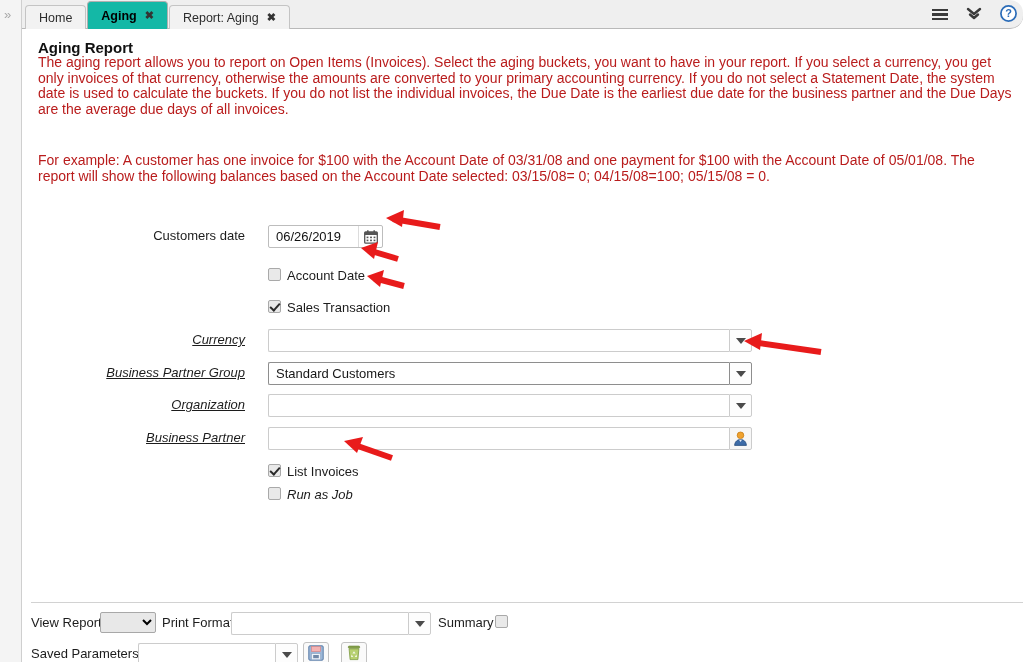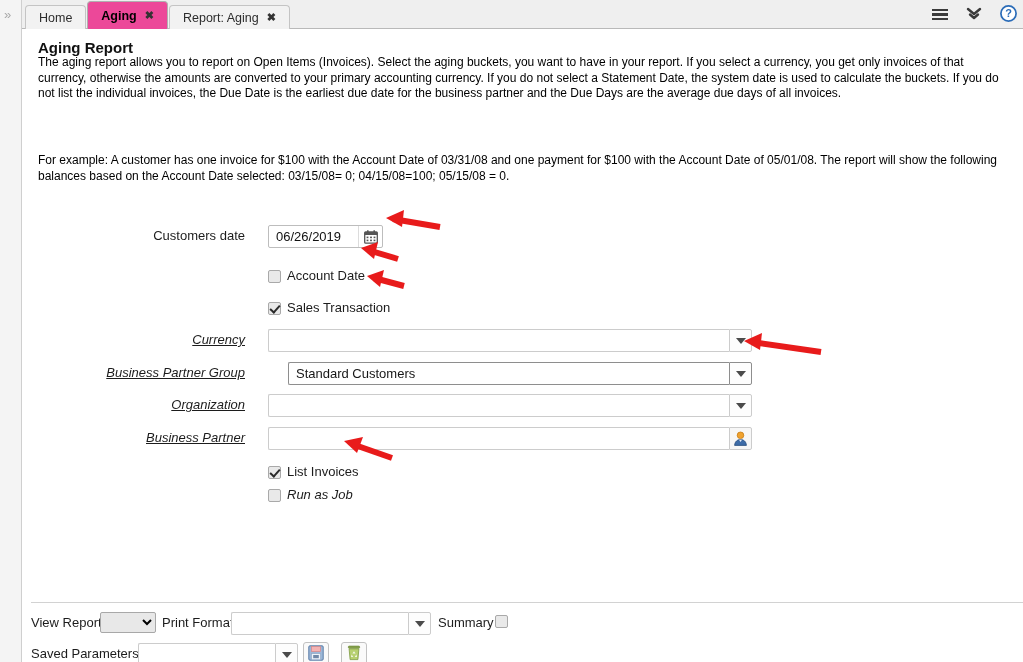--- a/index.html
+++ b/index.html
@@ -17,20 +17,21 @@
     background: #ffffff;
   }
 
   
   .tabbar {
     position: absolute; left: 0; top: 0;
     width: 1023px; height: 29px;
     background: #efefef;
     border-bottom: 1px solid #b9b9b9;
     box-sizing: border-box;
+    border-radius: 13px;
   }
   .left-gutter {
     position: absolute; left: 0; top: 0;
     width: 22px; height: 662px;
     background: #f4f4f4;
     border-right: 1px solid #cfcfcf;
     box-sizing: border-box;
     z-index: 5;
   }
   .gutter-expand {
@@ -55,21 +56,21 @@
     border-bottom: none;
     border-radius: 4px 4px 0 0;
     box-sizing: border-box;
     font-size: 12.5px;
     color: #2d2d2d;
     cursor: pointer;
     white-space: nowrap;
   }
   .tab.active {
     height: 28px;
-    background: #ec4899;
+    background: #14b8a6;
     font-weight: bold;
     border-color: #b0b0b0;
     color: #000;
     margin-top: 46px;
   }
   .tab .tab-close {
     margin-left: 8px;
     font-size: 11px;
     font-weight: bold;
     color: #333;
@@ -102,23 +103,23 @@
   }
 
   .page-title {
     position: absolute; left: 15px; top: 9px;
     font-size: 15px; font-weight: bold; color: #111;
   }
   .desc {
     position: absolute;
     left: 15px;
     width: 975px;
-    font-size: 12px;
+    font-size: 14px;
     line-height: 15.6px;
-    color: #000000;
+    color: #b91c1c;
   }
   .desc.p1 { top: 25px; }
   .desc.p2 { top: 94px; }
   .desc.p3 { top: 123px; }
 
   
   .form { position: absolute; left: 0; top: 195px; width: 1000px; }
   .row { position: absolute; left: 0; height: 26px; }
   .lbl {
     position: absolute; right: 0; top: 0;
@@ -166,21 +167,21 @@
     border: 1px solid #cccccc;
     border-right: none;
     background: #fff;
     box-sizing: border-box;
     display: flex; align-items: center;
     padding-left: 7px;
     font-size: 13px;
     color: #161616;
     border-radius: 2px 0 0 2px;
   }
-  .combo.strong .cinput { border-color: #8e8e8e; margin-left: 20px; }
+  .combo.strong .cinput { border-color: #8e8e8e; }
   .combo .cbtn {
     width: 23px;
     border: 1px solid #cccccc;
     background: #fdfdfd;
     box-sizing: border-box;
     display: flex; align-items: center; justify-content: center;
     cursor: pointer;
     border-radius: 0 2px 2px 0;
   }
   .combo.strong .cbtn { border-color: #8e8e8e; }
@@ -194,21 +195,21 @@
     width: 23px;
     border: 1px solid #cccccc;
     background: #f7f7f7;
     box-sizing: border-box;
     display: flex; align-items: center; justify-content: center;
     cursor: pointer;
     border-radius: 0 2px 2px 0;
   }
 
   
-  .cbrow { position: absolute; display: flex; align-items: flex-end; }
+  .cbrow { position: absolute; display: flex; align-items: flex-start; }
   .cbox {
     width: 13px; height: 13px;
     border: 1px solid #a9a9a9;
     background: #e9e9e9;
     border-radius: 2px;
     box-sizing: border-box;
     position: relative;
     cursor: pointer;
     flex: none;
   }

